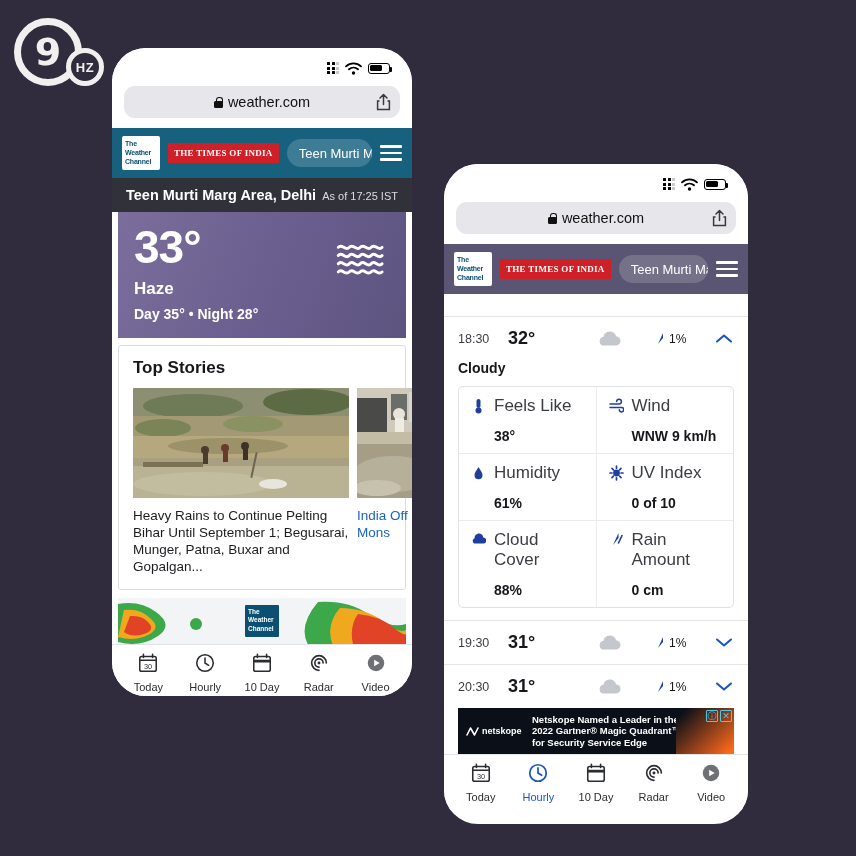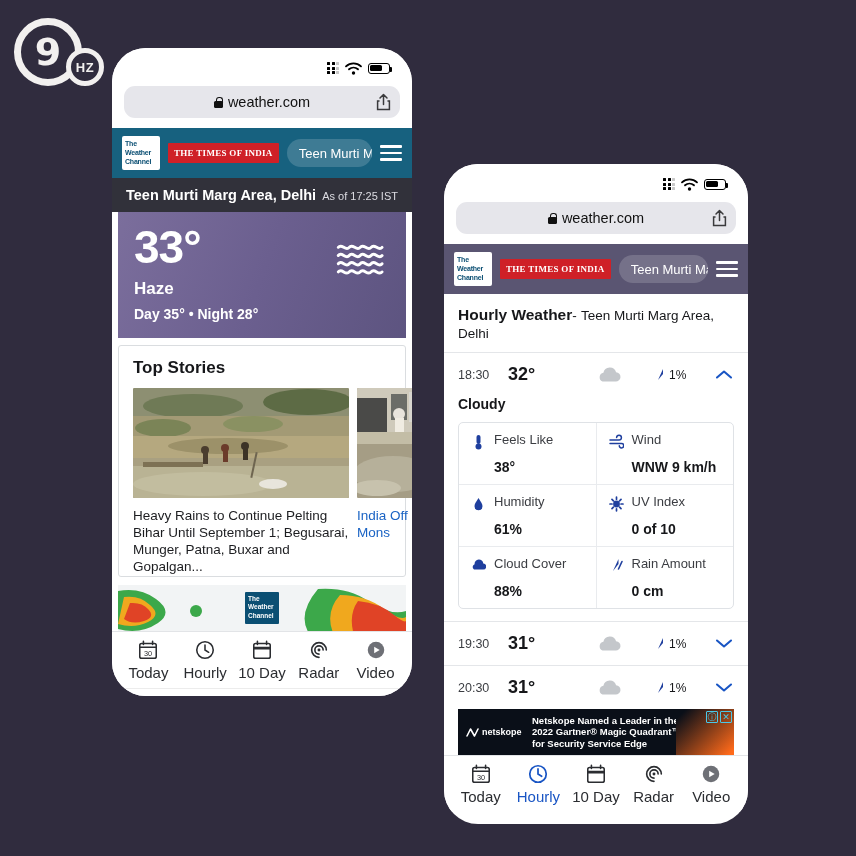--- a/index.html
+++ b/index.html
@@ -89,21 +89,21 @@
     display: flex; justify-content: space-between; align-items: flex-start;
   }
   .temp-big { font-size: 46px; font-weight: bold; line-height: .95; letter-spacing: -1px; }
   .cond { font-size: 17px; font-weight: bold; margin-top: 9px; }
   .daynight { font-size: 14px; font-weight: bold; margin-top: 7px; }
   .haze-icon { width: 56px; height: 42px; margin-top: 14px; }
   .haze-icon path { stroke: #fff; stroke-width: 3.2; fill: none; stroke-linecap: round; }
 
   .card {
     background: #fff; margin: 7px 6px 0 6px; border: 1px solid #dadde0; border-radius: 3px;
-    padding: 12px 0 1px 0;
+    padding: 12px 0 14px 0;
   }
   .card h3 { font-size: 17px; padding: 0 14px 10px 14px; color: #16171a; }
   .stories { display: flex; gap: 8px; padding: 0 0 0 14px; }
   .story { flex: none; }
   .story.main { width: 216px; }
   .story.side { width: 72px; overflow: hidden; }
   .thumb { height: 110px; border-radius: 2px; overflow: hidden; position: relative; background: #8a8367; }
   .thumb svg { display: block; width: 100%; height: 100%; }
   .story .hl { font-size: 13.5px; line-height: 17px; color: #1c1d20; margin-top: 9px; }
   .story.side .hl { color: #1a63c4; }
@@ -115,21 +115,21 @@
     background: #0b4f73; color: #fff; width: 34px; height: 32px; font-size: 6.5px; line-height: 8.5px;
     font-weight: bold; padding: 3px; border-radius: 1px;
   }
 
   
   .twc-tabs {
     display: flex; background: #fff; border-top: 1px solid #e2e4e7; padding: 7px 8px 6px 8px;
   }
   .twc-tabs .t { flex: 1; text-align: center; }
   .twc-tabs .t svg { width: 22px; height: 22px; display: block; margin: 0 auto 3px auto; }
-  .twc-tabs .t span { font-size: 15px; color: #2b2d31; }
+  .twc-tabs .t span { font-size: 11px; color: #2b2d31; }
   .twc-tabs .t.active span { color: #1955c4; }
 
   .browser-bar {
     display: flex; align-items: center; justify-content: space-between;
     background: #fff; padding: 10px 18px 14px 18px; border-top: 1px solid #ececec;
   }
 
   
   .hw-head { padding: 12px 14px 10px 14px; border-bottom: 1px solid #e4e6e9; }
   .hw-head .l1 { font-size: 15.5px; color: #16171a; }
@@ -148,21 +148,21 @@
   .chev { width: 20px; height: 13px; }
   .chev path { stroke: #1955c4; stroke-width: 2.1; fill: none; stroke-linecap: round; stroke-linejoin: round; }
   .cond-line { font-size: 14px; font-weight: bold; color: #16171a; padding: 0 14px 10px 14px; }
 
   .detail-box { margin: 0 14px 12px 14px; border: 1px solid #dfe2e6; border-radius: 5px; }
   .detail-row { display: flex; border-bottom: 1px solid #e9ebee; }
   .detail-row:last-child { border-bottom: none; }
   .dcell { flex: 1; padding: 9px 10px 9px 12px; display: flex; gap: 8px; align-items: flex-start; }
   .dcell + .dcell { border-left: 1px solid #e9ebee; }
   .dcell svg { width: 15px; height: 16px; flex: none; margin-top: 2px; }
-  .dcell .lbl { font-size: 13px; color: #3b3d42; }
+  .dcell .lbl { font-size: 17px; color: #3b3d42; }
   .dcell .val { font-size: 14px; font-weight: bold; color: #16171a; margin-top: 12px; }
   .rowsep { border-top: 1px solid #e4e6e9; }
 
   .ad {
     position: absolute; left: 14px; right: 14px; bottom: 0; height: 46px; background: #0a0f18;
     display: flex; align-items: center; overflow: hidden;
   }
   .ad .brand { color: #fff; font-size: 9px; font-weight: bold; padding-left: 8px; width: 74px; display: flex; align-items: center; gap: 3px; }
   .ad .copy { color: #fff; font-size: 9.5px; line-height: 11.5px; font-weight: bold; flex: 1; }
   .ad .cta { color: #fff; font-size: 8.5px; font-weight: bold; width: 52px; line-height: 11px; }
@@ -444,23 +444,20 @@
 
     </div>
     <div class="burger">
         <i></i>
         <i></i>
         <i></i>
       </div>
   </div>
 
   <div class="hw-head">
-    <div class="l1">
-      <b>Hourly Weather</b><span class="sub">-</span> <span class="sub">Teen Murti Marg Area, Delhi</span>
-    </div>
   </div>
 
 
   <div class="hr-row">
     <span class="time">18:30</span>
     <span class="tmp">32°</span>
     <span class="ico">
       <svg viewBox="0 0 30 20">
           <path d="M8 17h14a5 5 0 0 0 .6-10A7 7 0 0 0 9 7.5 5 5 0 0 0 8 17z" fill="#c4c7cb"></path>
         </svg>

